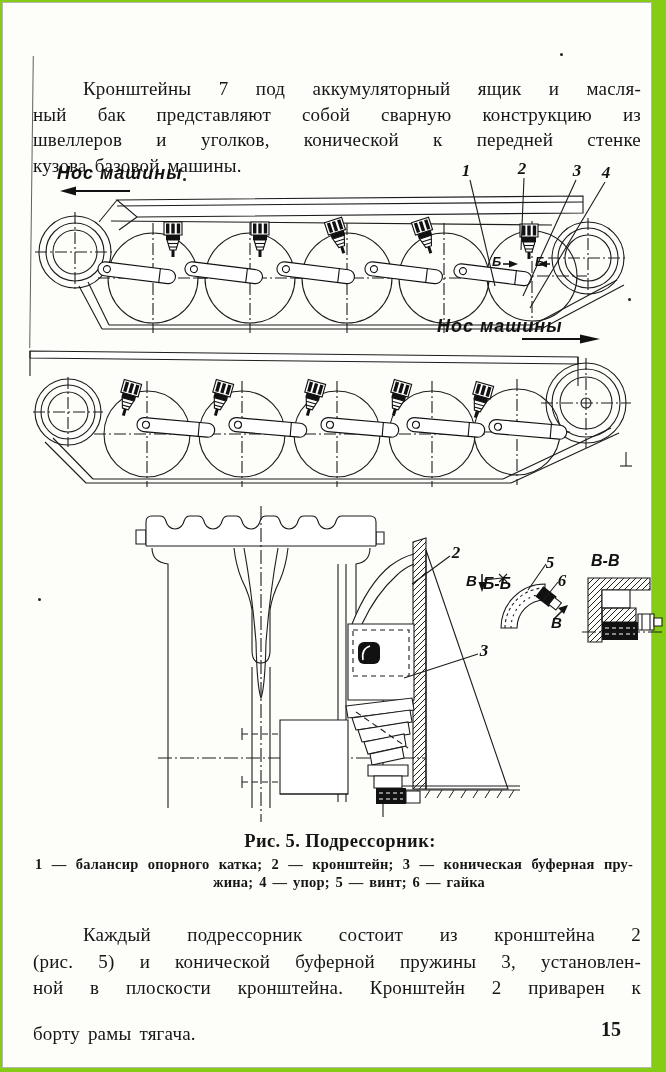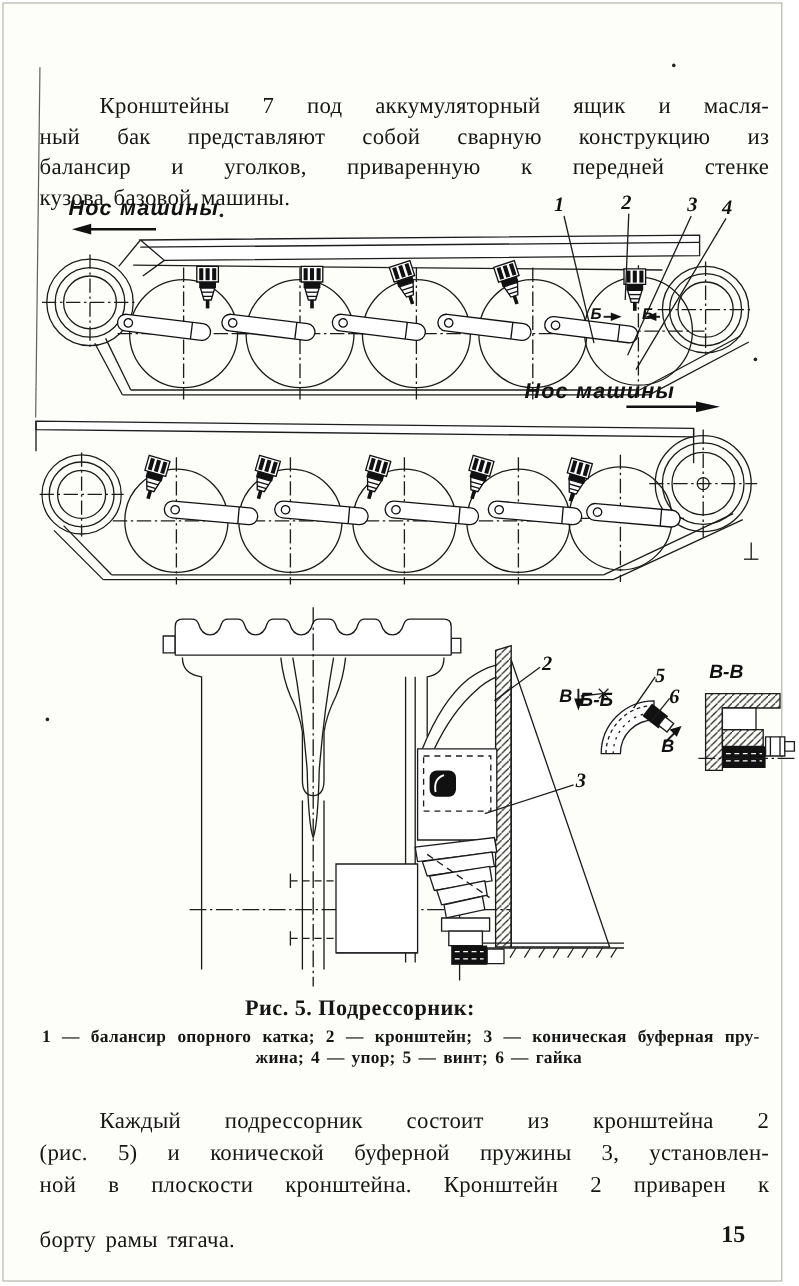--- a/index.html
+++ b/index.html
@@ -1,35 +1,35 @@
 <!DOCTYPE html>
 <html><head>
 <meta charset="utf-8">
 <style>
   html,body{margin:0;padding:0;background:#dddcd7;}
-  #stage{position:relative;width:666px;height:1072px;background:#ffffff;overflow:hidden;
+  #stage{position:relative;width:666px;height:1072px;background:#84cc16;overflow:hidden;
          font-family:"Liberation Serif",serif;color:#161616;}
   .paper{position:absolute;left:2px;top:2px;width:648px;height:1064px;
          background:#fdfdfa;border:1px solid #b7b6b0;}
   
   .para{position:absolute;left:33px;width:608px;}
   .pline{font-size:19px;line-height:25.5px;letter-spacing:.2px;word-spacing:3px;
          text-align:justify;text-align-last:justify;white-space:normal;}
   .pline.first{padding-left:50px;}
   .pline.last{text-align-last:left;}
   
   .noselabel{position:absolute;font-family:"Liberation Sans",sans-serif;font-style:italic;
              font-weight:bold;font-size:18px;letter-spacing:1px;color:#111;}
   .callout{position:absolute;font-size:17px;font-style:italic;font-weight:bold;
            width:16px;text-align:center;color:#111;}
   .seclabel{position:absolute;font-family:"Liberation Sans",sans-serif;font-style:italic;
             font-weight:bold;font-size:15px;color:#111;}
   
   .caption{position:absolute;left:0;width:600px;text-align:center;font-size:18.5px;
-           font-weight:bold;letter-spacing:.4px;}
+           font-weight:bold;letter-spacing:.4px;padding-left:40px;}
   .legend1{position:absolute;left:35px;width:598px;font-size:14.5px;font-weight:bold;
            text-align:justify;text-align-last:justify;letter-spacing:.2px;word-spacing:2px;}
   .legend2{position:absolute;left:16px;width:666px;text-align:center;font-size:14.5px;
            font-weight:bold;letter-spacing:.2px;word-spacing:2px;}
   .pagenum{position:absolute;font-size:20px;font-weight:bold;}
   svg{position:absolute;overflow:visible;}
   svg *{vector-effect:non-scaling-stroke;}
   .gutter{position:absolute;left:31px;top:56px;width:1px;height:292px;background:#3a3a3a;
           transform:rotate(.7deg);opacity:.8;}
   .speck{position:absolute;background:#222;border-radius:50%;}
@@ -41,21 +41,21 @@
   <div class="paper"></div>
   <div class="gutter"></div>
   <div class="speck" style="left:183px;top:178px;width:3px;height:3px;"></div>
   <div class="speck" style="left:560px;top:53px;width:3px;height:3px;"></div>
   <div class="speck" style="left:38px;top:598px;width:3px;height:3px;"></div>
   <div class="speck" style="left:628px;top:298px;width:3px;height:3px;"></div>
 
   <div class="para" style="top:76px;">
     <div class="pline first">Кронштейны 7 под аккумуляторный ящик и масля-</div>
     <div class="pline">ный бак представляют собой сварную конструкцию из</div>
-    <div class="pline">балансир и уголков, приваренную к передней стенке</div>
+    <div class="pline">швеллеров и уголков, конической к передней стенке</div>
     <div class="pline last">кузова базовой машины.</div>
   </div>
 
   <div class="noselabel" style="left:57px;top:163px;">Нос машины</div>
   <svg style="left:60px;top:185px;" width="74" height="12" viewBox="0 0 74 12">
     <line x1="70" y1="6" x2="12" y2="6" stroke="#111" stroke-width="2"></line>
     <polygon points="0,6 16,1.5 16,10.5" fill="#111"></polygon>
   </svg>
 
   <svg style="left:25px;top:168px;" width="620" height="172" viewBox="0 0 620 172" stroke="#1c1c1c" stroke-width="1.1" fill="none">

